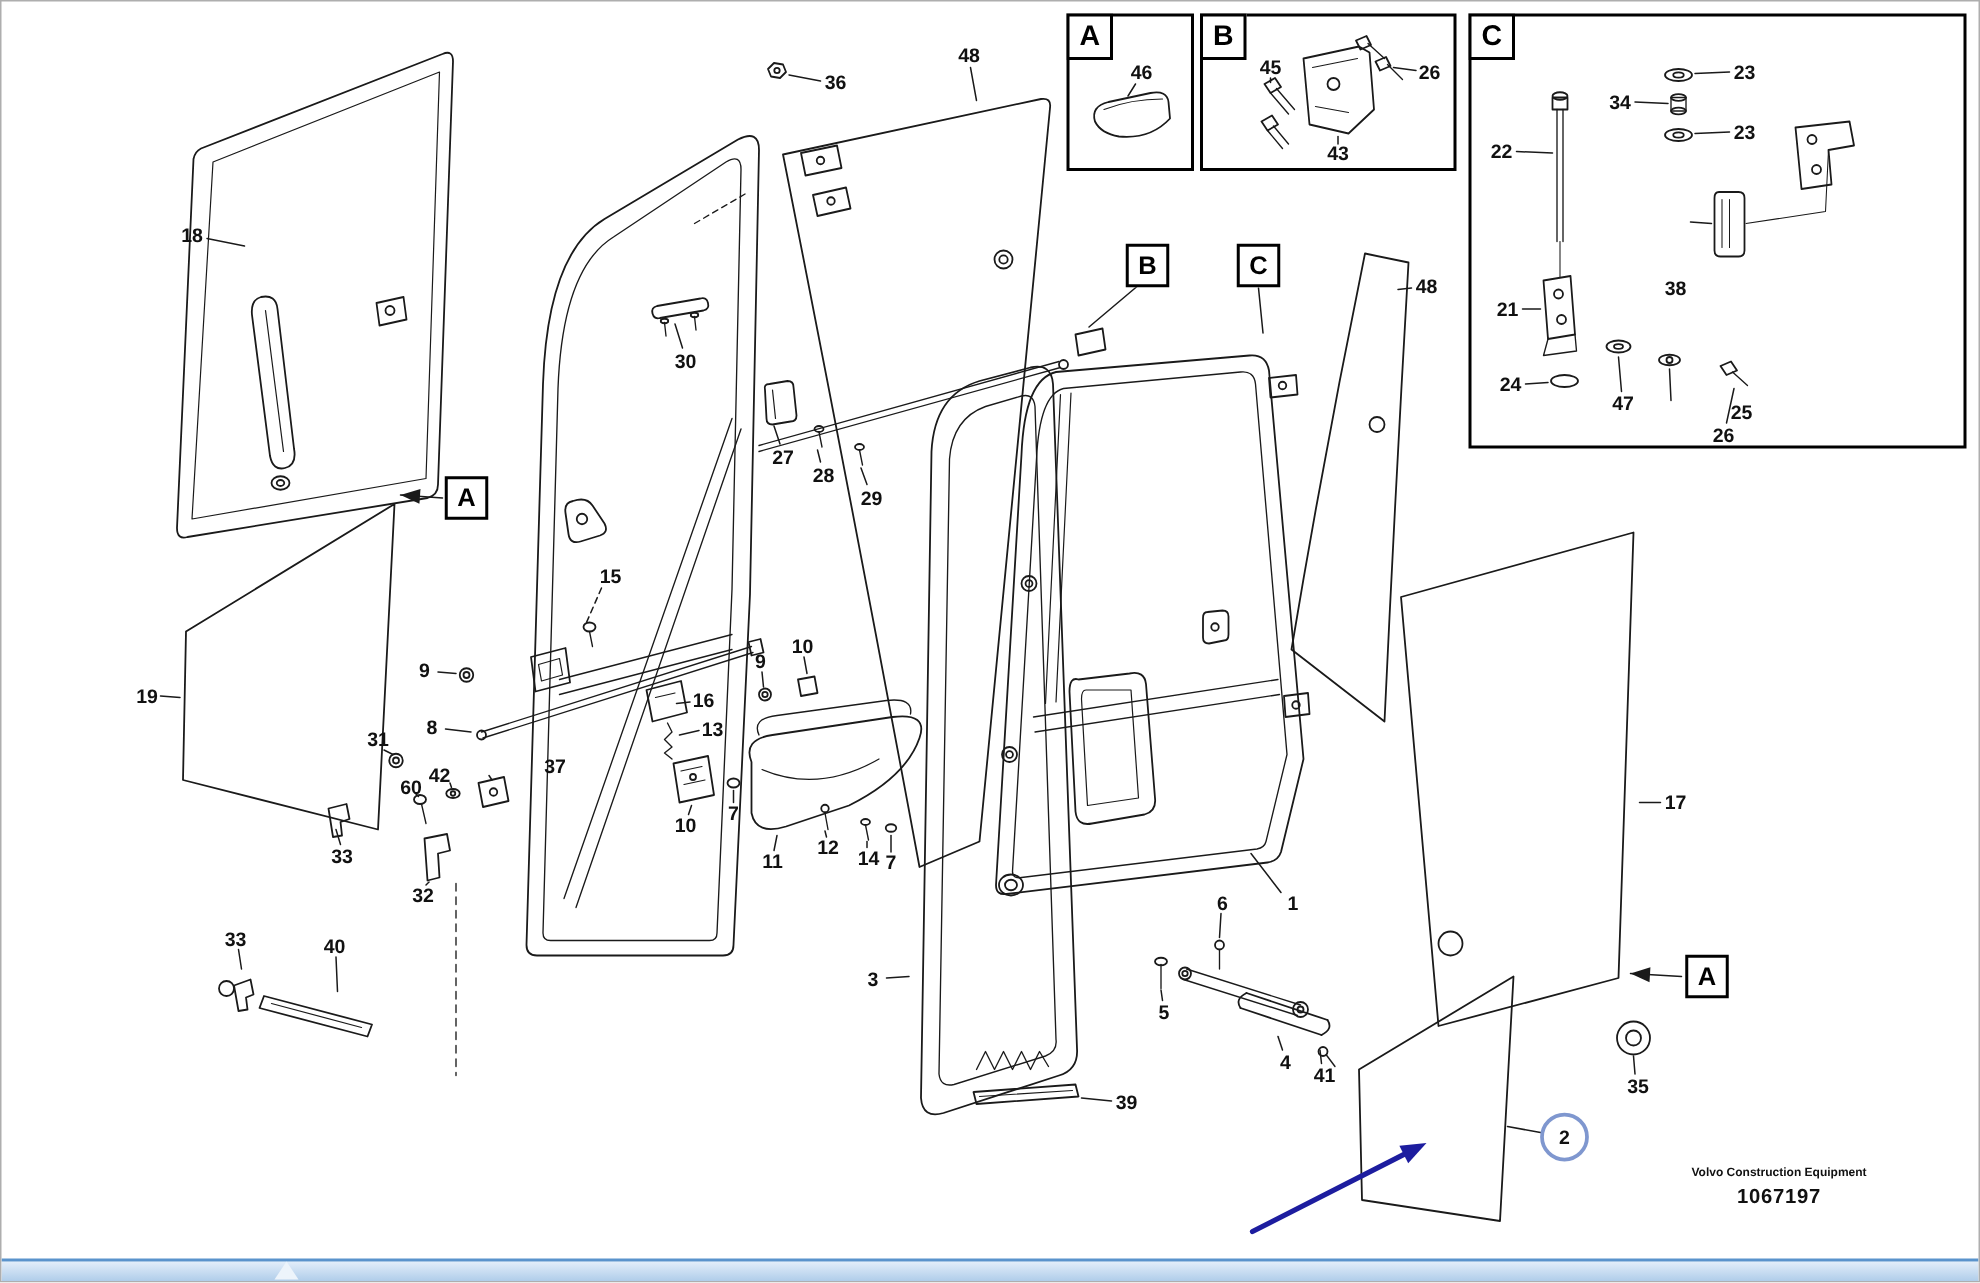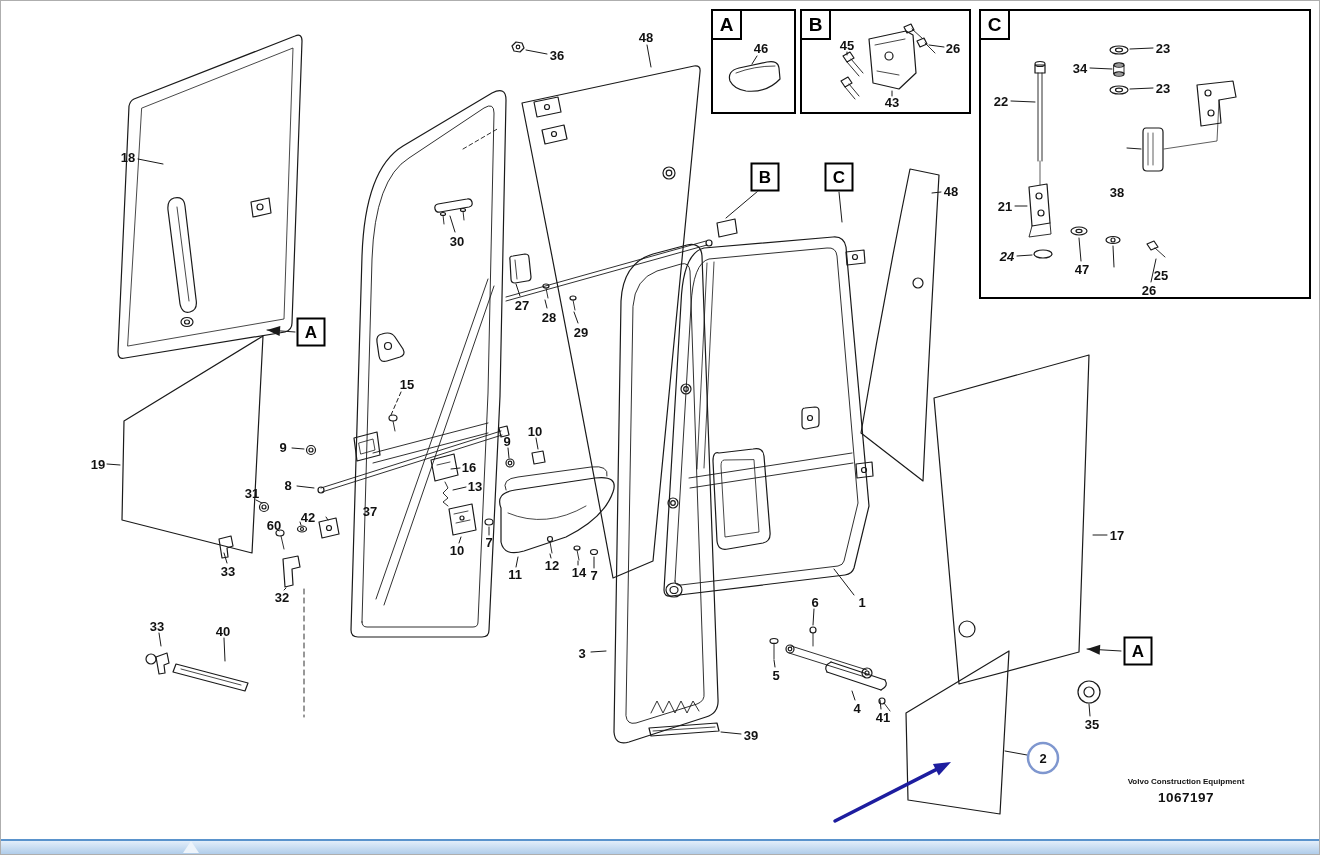--- a/index.html
+++ b/index.html
@@ -357,21 +357,21 @@
       <div class="callout" style="left: 645px; top: 36px;">48</div>
       <div class="callout" style="left: 456px; top: 240px;">30</div>
       <div class="callout" style="left: 521px; top: 304px;">27</div>
       <div class="callout" style="left: 548px; top: 316px;">28</div>
       <div class="callout" style="left: 580px; top: 331px;">29</div>
       <div class="callout" style="left: 406px; top: 383px;">15</div>
       <div class="callout" style="left: 282px; top: 446px;">9</div>
       <div class="callout" style="left: 287px; top: 484px;">8</div>
       <div class="callout" style="left: 251px; top: 492px;">31</div>
       <div class="callout" style="left: 273px; top: 524px;">60</div>
-      <div class="callout" style="left: 307px; top: 516px; text-align: center;">42</div>
+      <div class="callout" style="left: 292px; top: 516px; text-align: center;">42</div>
       <div class="callout" style="left: 323px; top: 510px; margin-left: 46px;">37</div>
       <div class="callout" style="left: 468px; top: 466px;">16</div>
       <div class="callout" style="left: 474px; top: 485px;">13</div>
       <div class="callout" style="left: 506px; top: 440px;">9</div>
       <div class="callout" style="left: 534px; top: 430px;">10</div>
       <div class="callout" style="left: 456px; top: 549px;">10</div>
       <div class="callout" style="left: 488px; top: 541px;">7</div>
       <div class="callout" style="left: 514px; top: 573px;">11</div>
       <div class="callout" style="left: 551px; top: 564px;">12</div>
       <div class="callout" style="left: 578px; top: 571px;">14</div>
@@ -395,21 +395,21 @@
       <div class="callout" style="left: 760px; top: 47px;">46</div>
       <div class="callout" style="left: 846px; top: 44px;">45</div>
       <div class="callout" style="left: 952px; top: 47px;">26</div>
       <div class="callout" style="left: 891px; top: 101px;">43</div>
       <div class="callout" style="left: 1162px; top: 47px;">23</div>
       <div class="callout" style="left: 1079px; top: 67px;">34</div>
       <div class="callout" style="left: 1162px; top: 87px;">23</div>
       <div class="callout" style="left: 1000px; top: 100px;">22</div>
       <div class="callout" style="left: 1116px; top: 147px; margin-top: 44px;">38</div>
       <div class="callout" style="left: 1004px; top: 205px;">21</div>
-      <div class="callout" style="left: 1006px; top: 255px; font-style: italic;">24</div>
+      <div class="callout" style="left: 1006px; top: 255px;">24</div>
       <div class="callout" style="left: 1081px; top: 268px; text-align: right;">47</div>
       <div class="callout" style="left: 1160px; top: 274px; text-align: center;">25</div>
       <div class="callout" style="left: 1148px; top: 289px;">26</div>
       <div class="marker-box" style="left: 310px; top: 331px;">A</div>
       <div class="marker-box" style="left: 764px; top: 176px;">B</div>
       <div class="marker-box" style="left: 838px; top: 176px;">C</div>
       <div class="marker-box" style="left: 1137px; top: 650px;">A</div>
     </div>
 
   <div class="footer">

